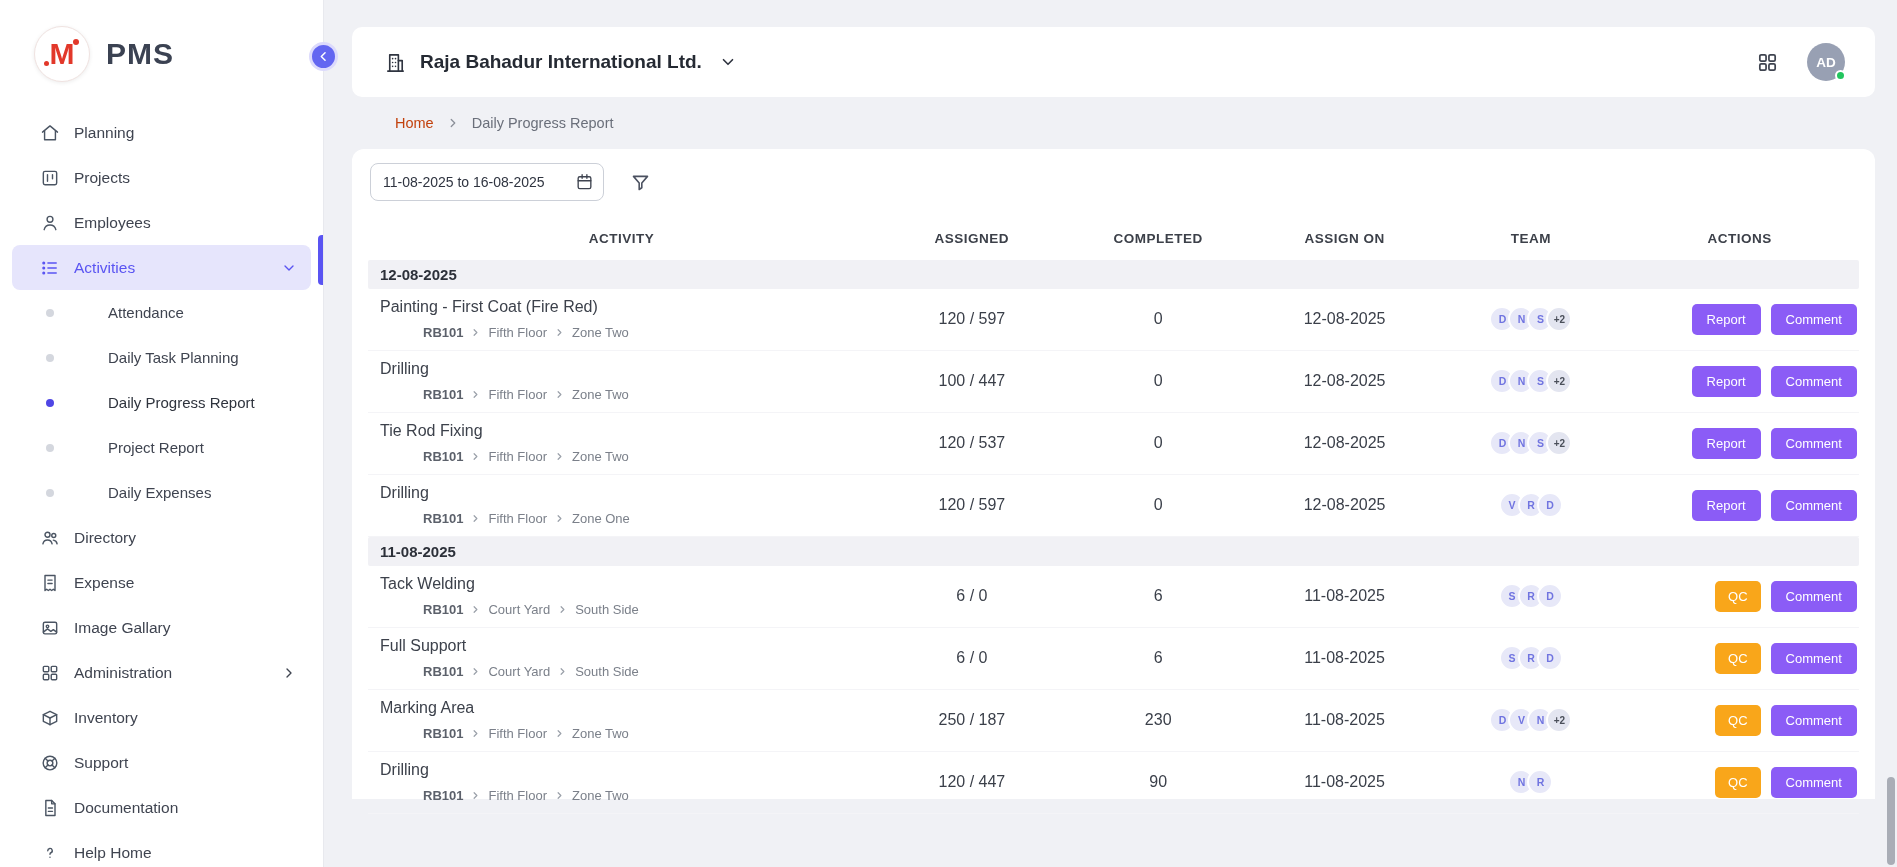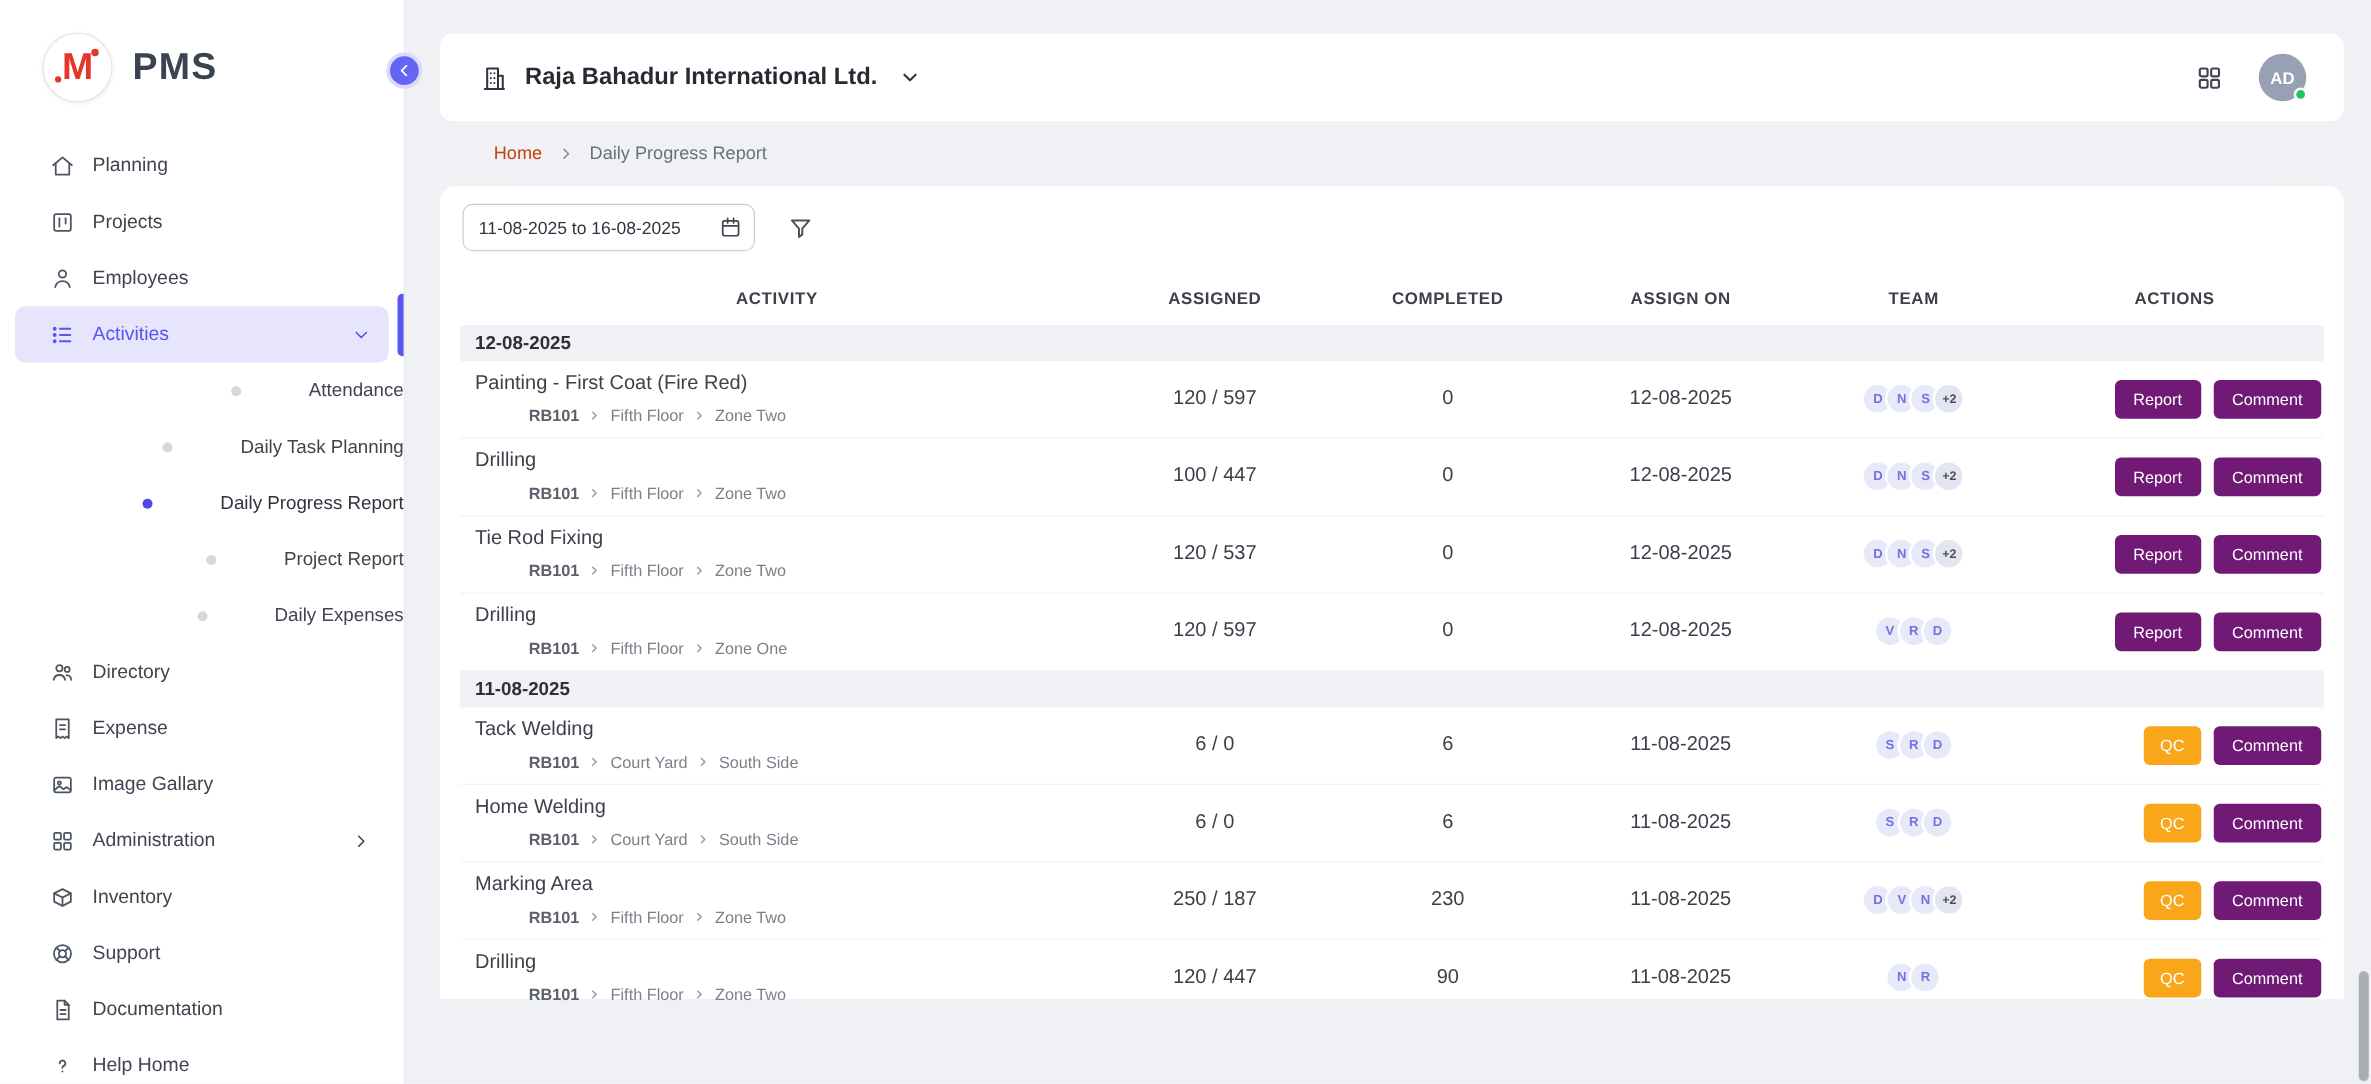--- a/index.html
+++ b/index.html
@@ -37,21 +37,21 @@
   .nav-item .nav-ic { width: 20px; height: 20px; color: #4b5563; flex: 0 0 20px; }
   .nav-item.active { background: #e6e5fc; color: #5a54f2; font-weight: 500; }
   .nav-item.active .nav-ic { color: #5a54f2; }
   .nav-chev { width: 16px; height: 16px; margin-left: auto; color: inherit; }
   .active-bar {
     position: absolute; right: 0; width: 5px; height: 50px; border-radius: 4px 0 0 4px;
     background: #5a54f2;
   }
   .sub-item {
     height: 45px; display: flex; align-items: center; gap: 54px;
-    padding-left: 46px; font-size: 15px; color: #3f4450; cursor: pointer; justify-content: flex-end;
+    padding-left: 46px; font-size: 15px; color: #3f4450; cursor: pointer;
   }
   .bullet { width: 8px; height: 8px; border-radius: 50%; background: #d4d7de; flex: 0 0 8px; }
   .sub-item.active .bullet { background: #4f46e5; }
   .sub-item.active { color: #2e333d; }
 
   .collapse-btn {
     position: absolute; left: 309px; top: 42px; width: 29px; height: 29px;
     border-radius: 50%; border: 3px solid #dcdafc; background: #6366f1; color: #fff;
     display: flex; align-items: center; justify-content: center; cursor: pointer;
     z-index: 5; padding: 0;
@@ -125,21 +125,21 @@
     border: 2px solid #fff; color: #7074e0; font-size: 10.5px; font-weight: 700;
     display: flex; align-items: center; justify-content: center; margin-left: -7px; cursor: pointer;
   }
   .chip:first-child { margin-left: 0; }
   .chip-extra { background: #e3e5f0; color: #4a4f5a; font-size: 10px; }
   .c-actions { display: flex; justify-content: flex-end; gap: 10px; padding-right: 2px; }
   .btn {
     border: none; border-radius: 5px; color: #fff; font-size: 13px; font-weight: 500;
     padding: 8px 15px; cursor: pointer; font-family: "Liberation Sans", sans-serif;
   }
-  .btn-indigo { background: #701a75; }
+  .btn-indigo { background: #8b5cf6; }
   .btn-qc { background: #f9a61a; padding: 8px 13px; }
 
   .scroll-thumb {
     position: fixed; right: 2px; bottom: 2px; width: 8px; height: 88px;
     background: #a9adb6; border-radius: 4px; z-index: 10;
   }
   svg { display: block; }
 </style>
 </head>
 <body>
@@ -513,21 +513,21 @@
             <span class="chip">D</span>
           </div>
           <div class="c-actions">
             <button class="btn btn-qc">QC</button>
             <button class="btn btn-indigo">Comment</button>
           </div>
         </div>
 
         <div class="trow">
           <div class="c-activity">
-            <div class="a-title">Home Welding</div>
+            <div class="a-title">Full Support</div>
             <div class="a-path">
               <span class="p-proj">RB101</span>
               <svg class="p-sep" viewBox="0 0 24 24" fill="none" stroke="currentColor" stroke-width="2.6" stroke-linecap="round" stroke-linejoin="round">
                   <path d="M9 6l6 6-6 6"></path>
                 </svg>
               <span>Court Yard</span>
               <svg class="p-sep" viewBox="0 0 24 24" fill="none" stroke="currentColor" stroke-width="2.6" stroke-linecap="round" stroke-linejoin="round">
                   <path d="M9 6l6 6-6 6"></path>
                 </svg>
               <span>South Side</span>

